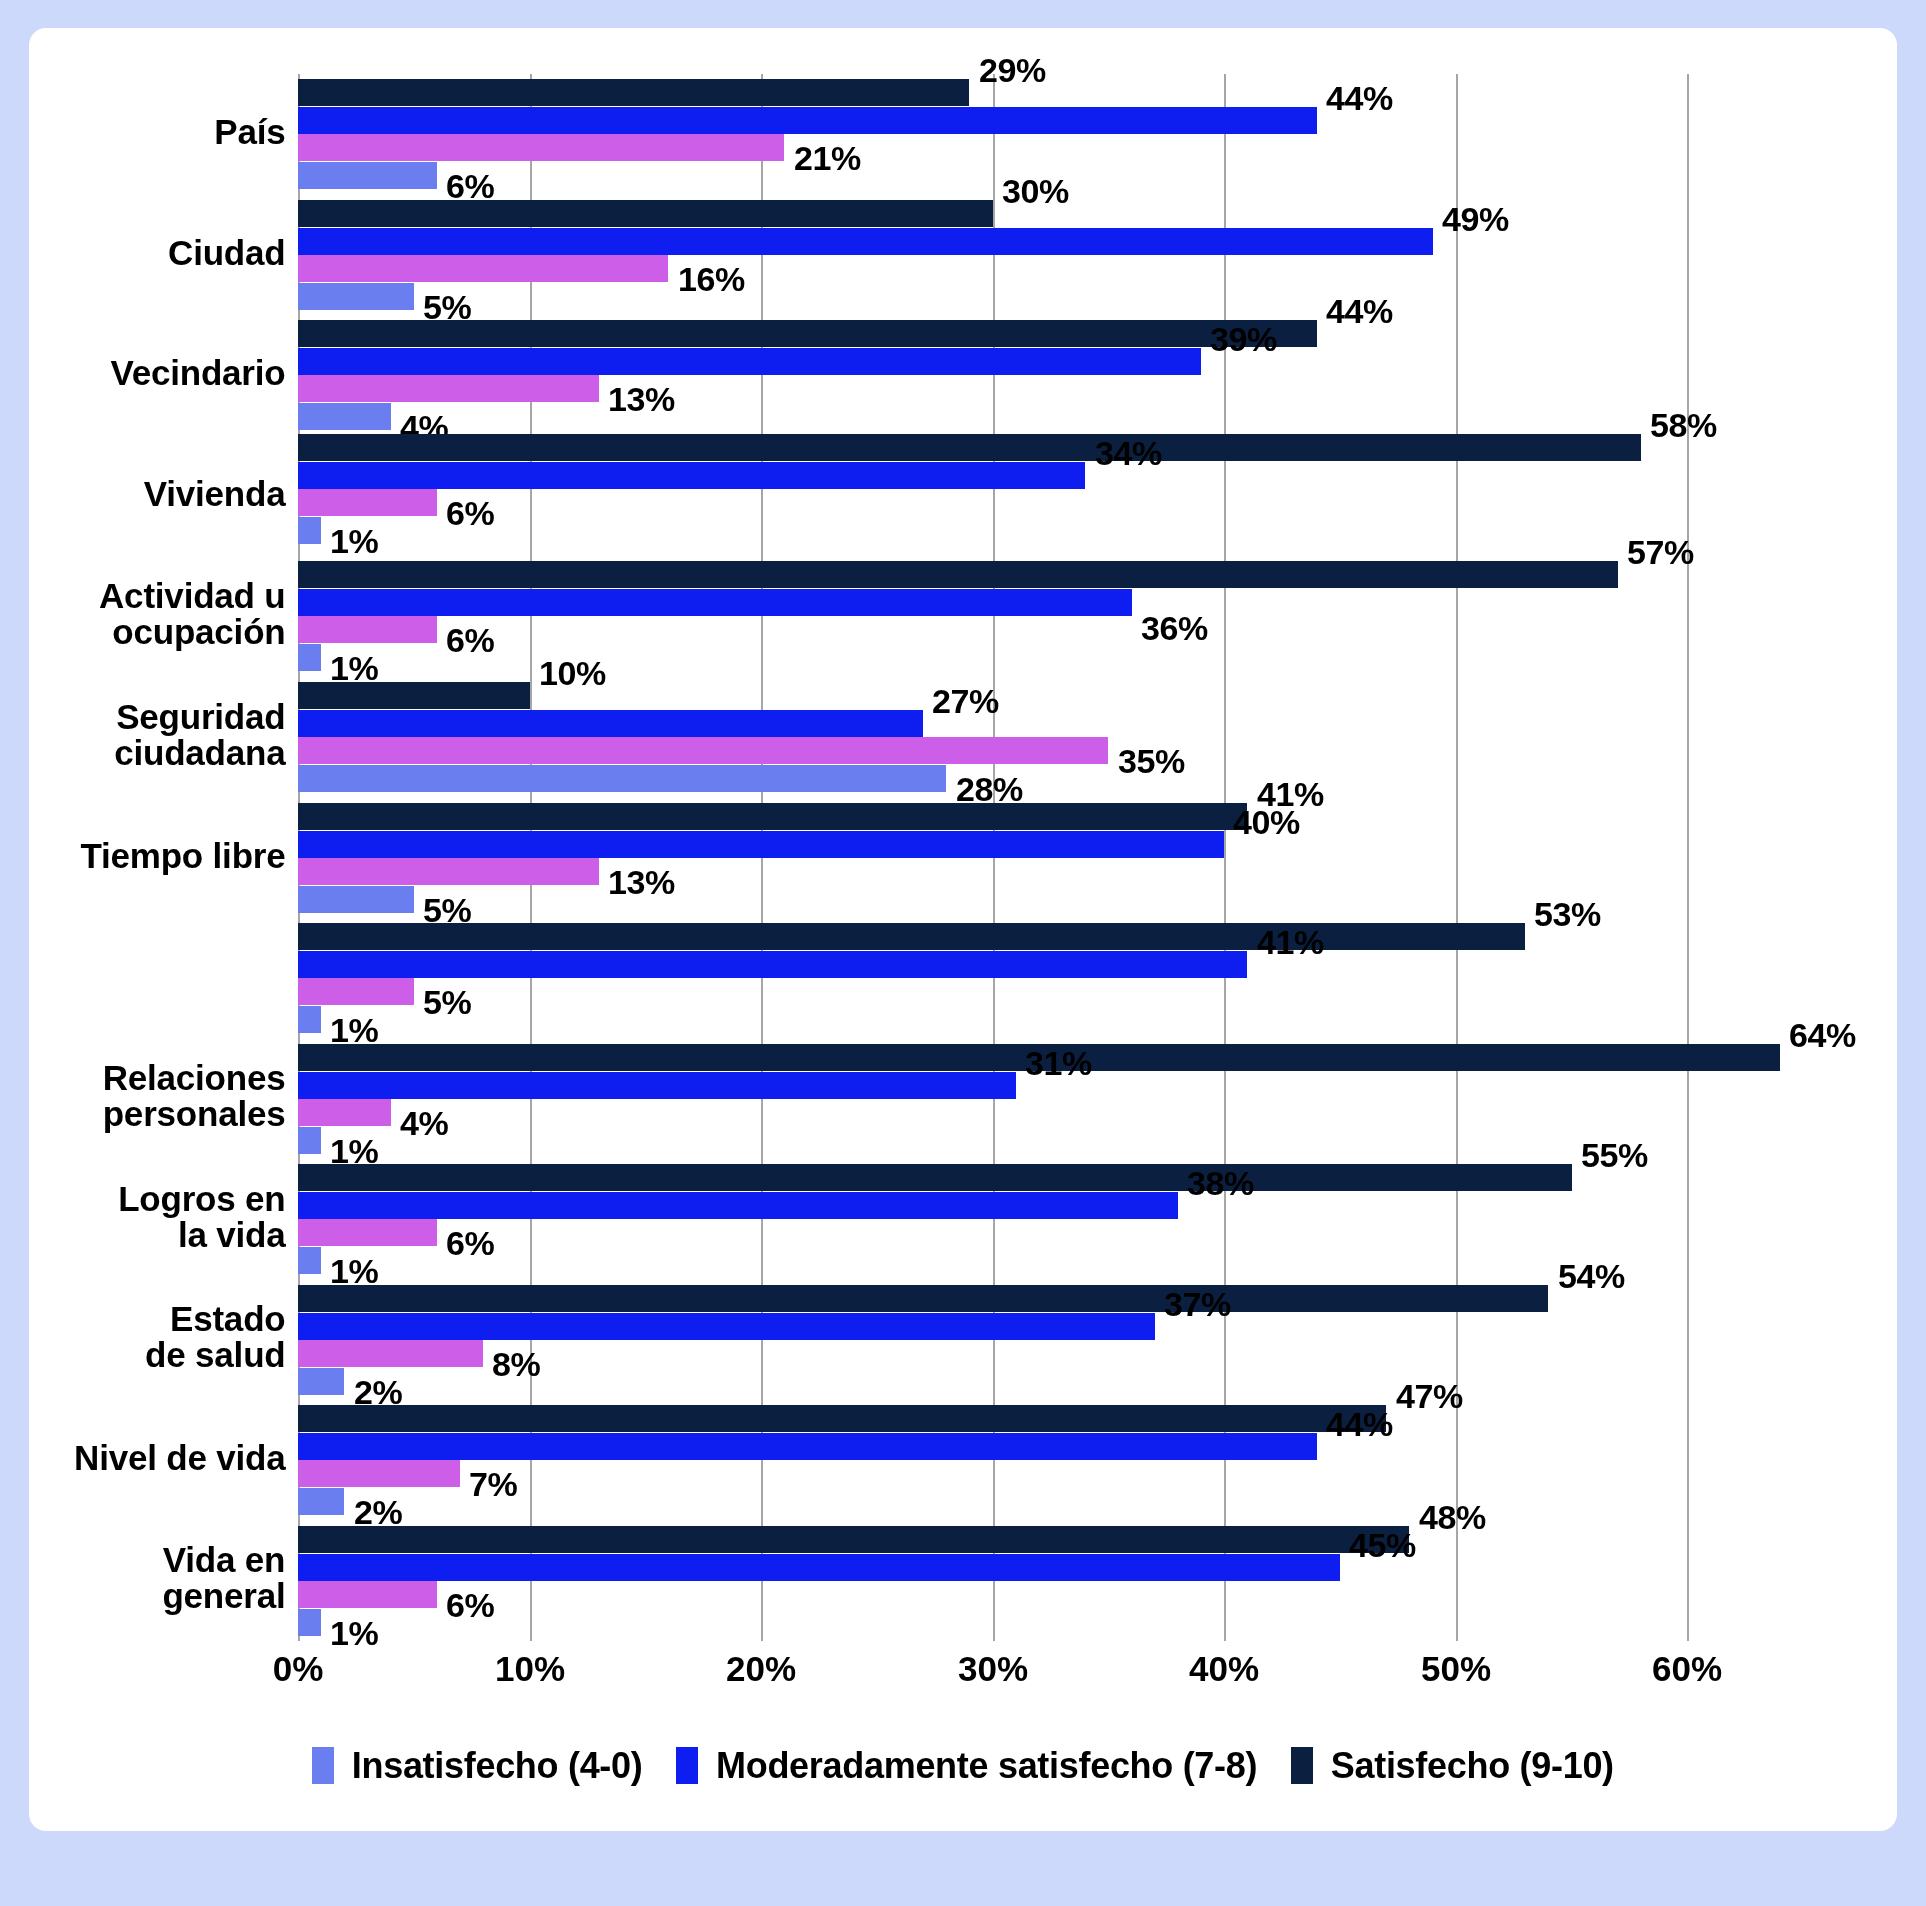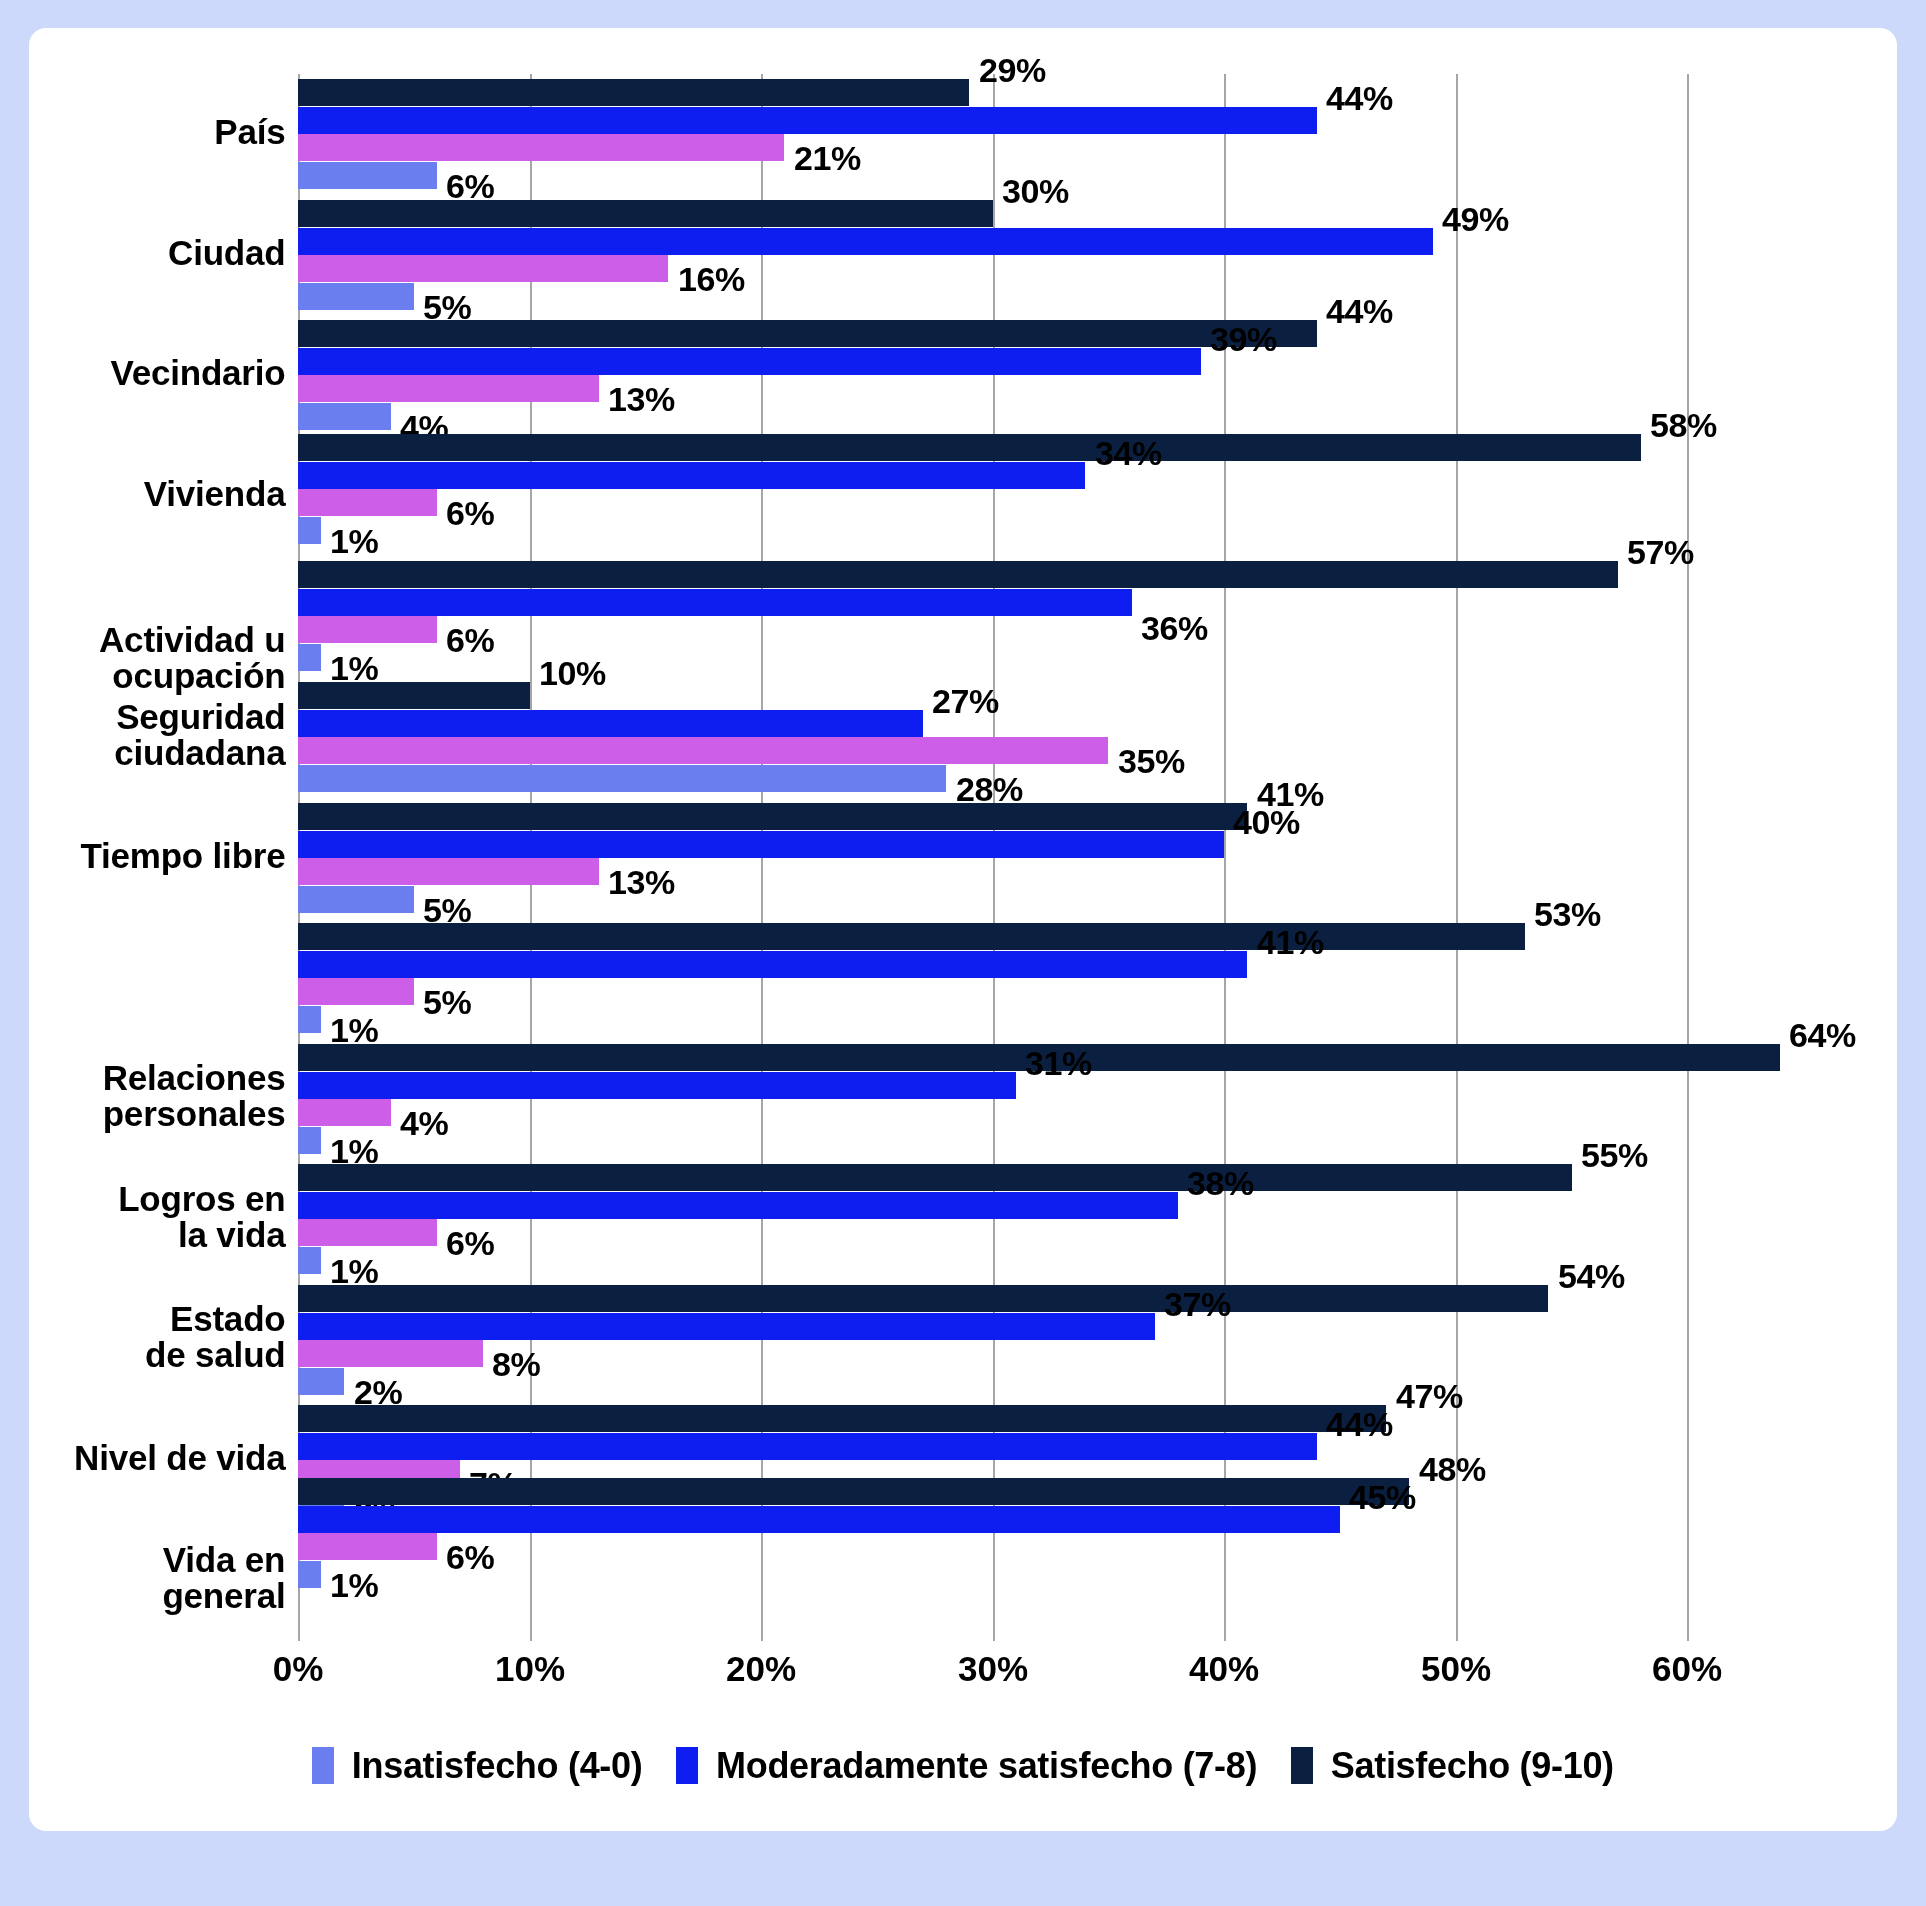--- a/index.html
+++ b/index.html
@@ -126,21 +126,21 @@
 
 <div id="frame">
   <div id="panel">
 
     <div id="plot">
       <div class="labelcol" id="labelcol">
           <div class="rowlabel" style="top: 40px;">País</div>
           <div class="rowlabel" style="top: 161px;">Ciudad</div>
           <div class="rowlabel" style="top: 281px;">Vecindario</div>
           <div class="rowlabel" style="top: 402px;">Vivienda</div>
-          <div class="rowlabel" style="top: 504px; margin-top: 44px;">Actividad u
+          <div class="rowlabel" style="top: 504px;">Actividad u
 ocupación</div>
           <div class="rowlabel" style="top: 625px;">Seguridad
 ciudadana</div>
           <div class="rowlabel" style="top: 764px;">Tiempo libre</div>
           <div class="rowlabel" style="top: 986px;">Relaciones
 personales</div>
           <div class="rowlabel" style="top: 1107px;">Logros en
 la vida</div>
           <div class="rowlabel" style="top: 1227px;">Estado
 de salud</div>
@@ -269,21 +269,21 @@
           <div class="group" style="top: 1331px; height: 110px;">
             <div class="bar s3" title="Satisfecho (9-10): 47%" style="top: 0px; width: 1088px; background: rgb(11, 32, 64);"></div>
             <div class="vlabel" style="left: 1098px; top: -28px;">47%</div>
             <div class="bar s2" title="Moderadamente satisfecho (7-8): 44%" style="top: 28px; width: 1019px; background: rgb(14, 30, 240);"></div>
             <div class="vlabel" style="left: 1028px; top: 0px;">44%</div>
             <div class="bar s1" title="Poco satisfecho (5-6): 7%" style="top: 55px; width: 162px; background: rgb(204, 94, 232);"></div>
             <div class="vlabel" style="left: 171px; top: 60px;">7%</div>
             <div class="bar s0" title="Insatisfecho (4-0): 2%" style="top: 83px; width: 46px; background: rgb(107, 126, 240);"></div>
             <div class="vlabel" style="left: 56px; top: 88px;">2%</div>
           </div>
-          <div class="group" style="top: 1404px; height: 110px;">
+          <div class="group" style="top: 1452px; height: 110px;">
             <div class="bar s3" title="Satisfecho (9-10): 48%" style="top: 0px; width: 1111px; background: rgb(11, 32, 64);"></div>
             <div class="vlabel" style="left: 1121px; top: -28px;">48%</div>
             <div class="bar s2" title="Moderadamente satisfecho (7-8): 45%" style="top: 28px; width: 1042px; background: rgb(14, 30, 240);"></div>
             <div class="vlabel" style="left: 1051px; top: 0px;">45%</div>
             <div class="bar s1" title="Poco satisfecho (5-6): 6%" style="top: 55px; width: 139px; background: rgb(204, 94, 232);"></div>
             <div class="vlabel" style="left: 148px; top: 60px;">6%</div>
             <div class="bar s0" title="Insatisfecho (4-0): 1%" style="top: 83px; width: 23px; background: rgb(107, 126, 240);"></div>
             <div class="vlabel" style="left: 32px; top: 88px;">1%</div>
           </div>
         </div>

